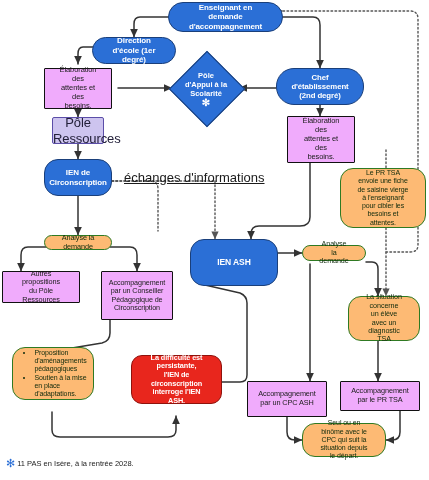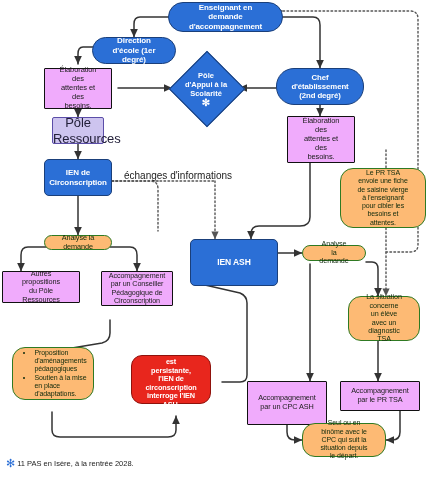--- a/index.html
+++ b/index.html
@@ -24,21 +24,21 @@
     letter-spacing:-0.1px;
   }
   .node > span{display:block;width:100%;padding:0 16px;}
 
   
   .blue{
     background:#2b6fd6;
     border:1px solid #1a3f7a;
     color:#ffffff;
     font-weight:bold;
-    border-radius:5px;
+    border-radius:14px;
   }
   .blue.pill{border-radius:18px;}
   
   .yellow{
     background:#f0abfc;
     border:1.2px solid #111111;
     color:#202020;
     border-radius:1px;
   }
   
@@ -206,62 +206,62 @@
   </div>
 
   <div class="node green" style="left:340px;top:168px;width:86px;height:60px;font-size:7px;">
     <span>Le PR TSA envoie une fiche de saisine vierge à l'enseignant pour cibler les besoins et attentes.</span>
   </div>
 
   <div class="node blue" style="left:44px;top:159px;width:68px;height:37px;font-size:8px;">
     <span>IEN de Circonscription</span>
   </div>
 
-  <div class="edge-label" style="left:124px;top:170px;font-size:10px;">
+  <div class="edge-label" style="left:124px;top:170px;font-size:13px;text-decoration:underline;">
     <span>échanges d'informations</span>
   </div>
 
   <div class="node green" style="left:44px;top:235px;width:68px;height:15px;font-size:7.3px;">
     <span>Analyse la demande</span>
   </div>
 
   <div class="node yellow" style="left:2px;top:271px;width:78px;height:32px;font-size:7.3px;">
     <span>Autres propositions du Pôle Ressources</span>
   </div>
 
-  <div class="node yellow" style="left:101px;top:271px;width:72px;height:35px;font-size:7.2px;">
+  <div class="node yellow" style="left:101px;top:271px;width:72px;height:49px;font-size:7.2px;">
     <span>Accompagnement par un Conseiller Pédagogique de Circonscription</span>
   </div>
 
   <div class="node green bullets" style="left:12px;top:347px;width:82px;height:53px;font-size:7px;">
     <span>
       <ul>
         <li>Proposition d'aménagements pédagogiques</li>
         <li>Soutien à la mise en place d'adaptations.</li>
       </ul>
     </span>
   </div>
 
-  <div class="node red" style="left:131px;top:355px;width:80px;height:49px;font-size:7.3px;">
+  <div class="node red" style="left:131px;top:355px;width:91px;height:49px;font-size:7.3px;">
     <span>La difficulté est persistante, l'IEN de circonscription interroge l'IEN ASH.</span>
   </div>
 
   <div class="node blue" style="left:190px;top:239px;width:88px;height:47px;font-size:8.5px;">
     <span>IEN ASH</span>
   </div>
 
   <div class="node green" style="left:302px;top:245px;width:64px;height:16px;font-size:7.2px;">
     <span>Analyse la demande</span>
   </div>
 
   <div class="node green" style="left:348px;top:296px;width:72px;height:45px;font-size:7.2px;">
     <span>La situation concerne un élève avec un diagnostic TSA</span>
   </div>
 
-  <div class="node yellow" style="left:247px;top:381px;width:80px;height:44px;font-size:7.3px;">
+  <div class="node yellow" style="left:247px;top:381px;width:80px;height:36px;font-size:7.3px;">
     <span>Accompagnement par un CPC ASH</span>
   </div>
 
   <div class="node yellow" style="left:340px;top:381px;width:80px;height:30px;font-size:7.3px;">
     <span>Accompagnement par le PR TSA</span>
   </div>
 
   <div class="node green" style="left:302px;top:423px;width:84px;height:34px;font-size:7px;">
     <span>Seul ou en binôme avec le CPC qui suit la situation depuis le départ.</span>
   </div>

